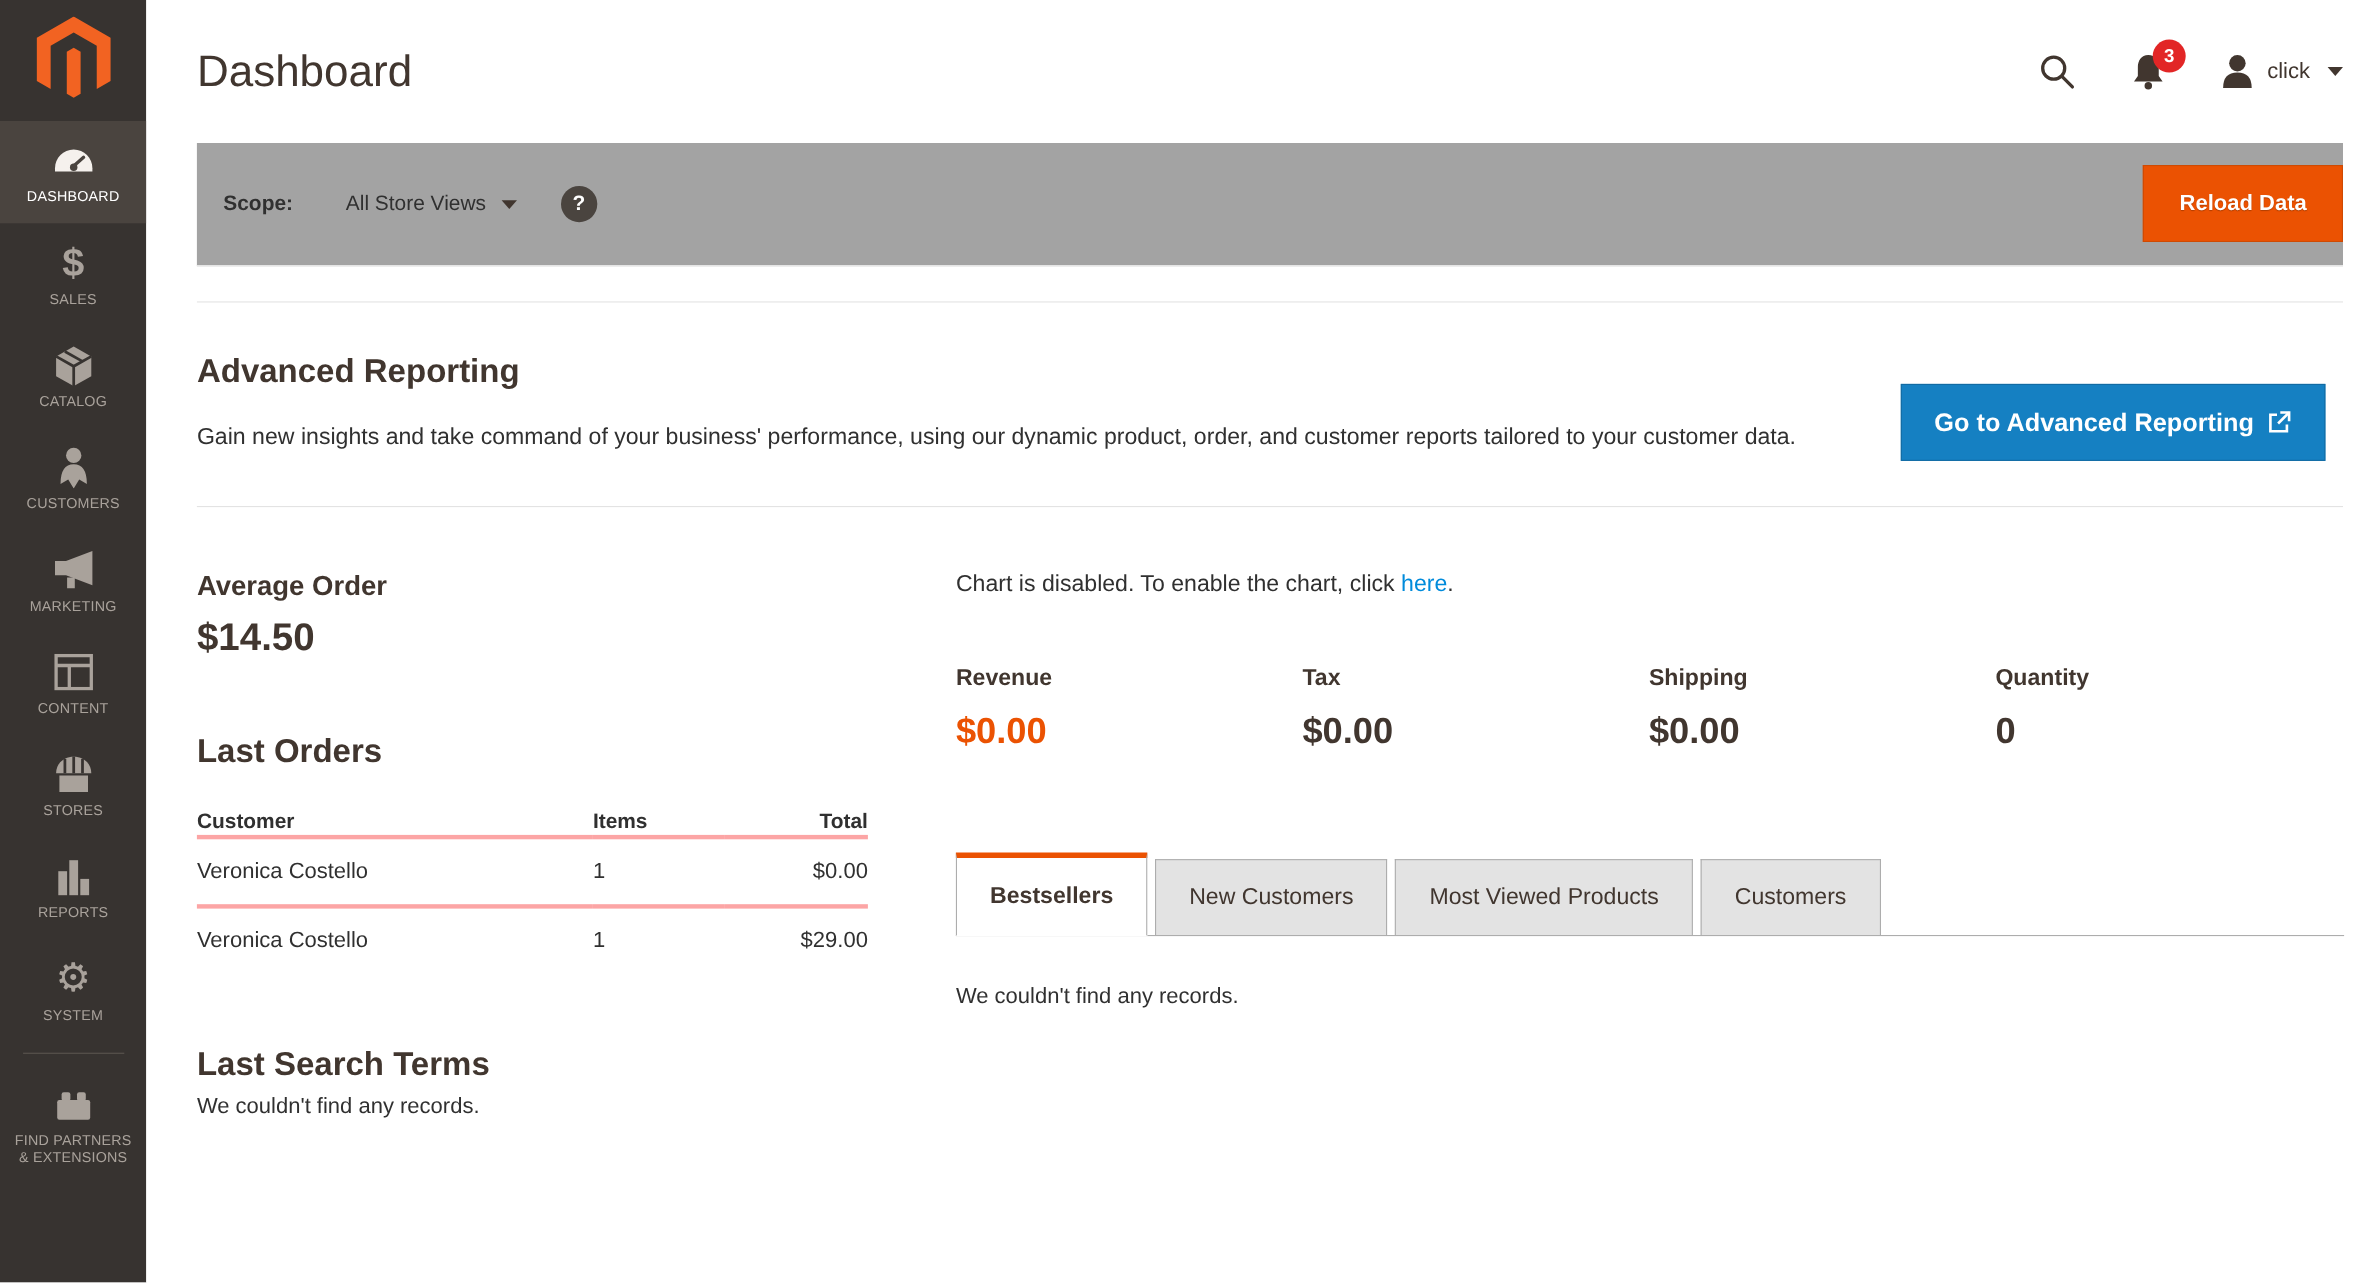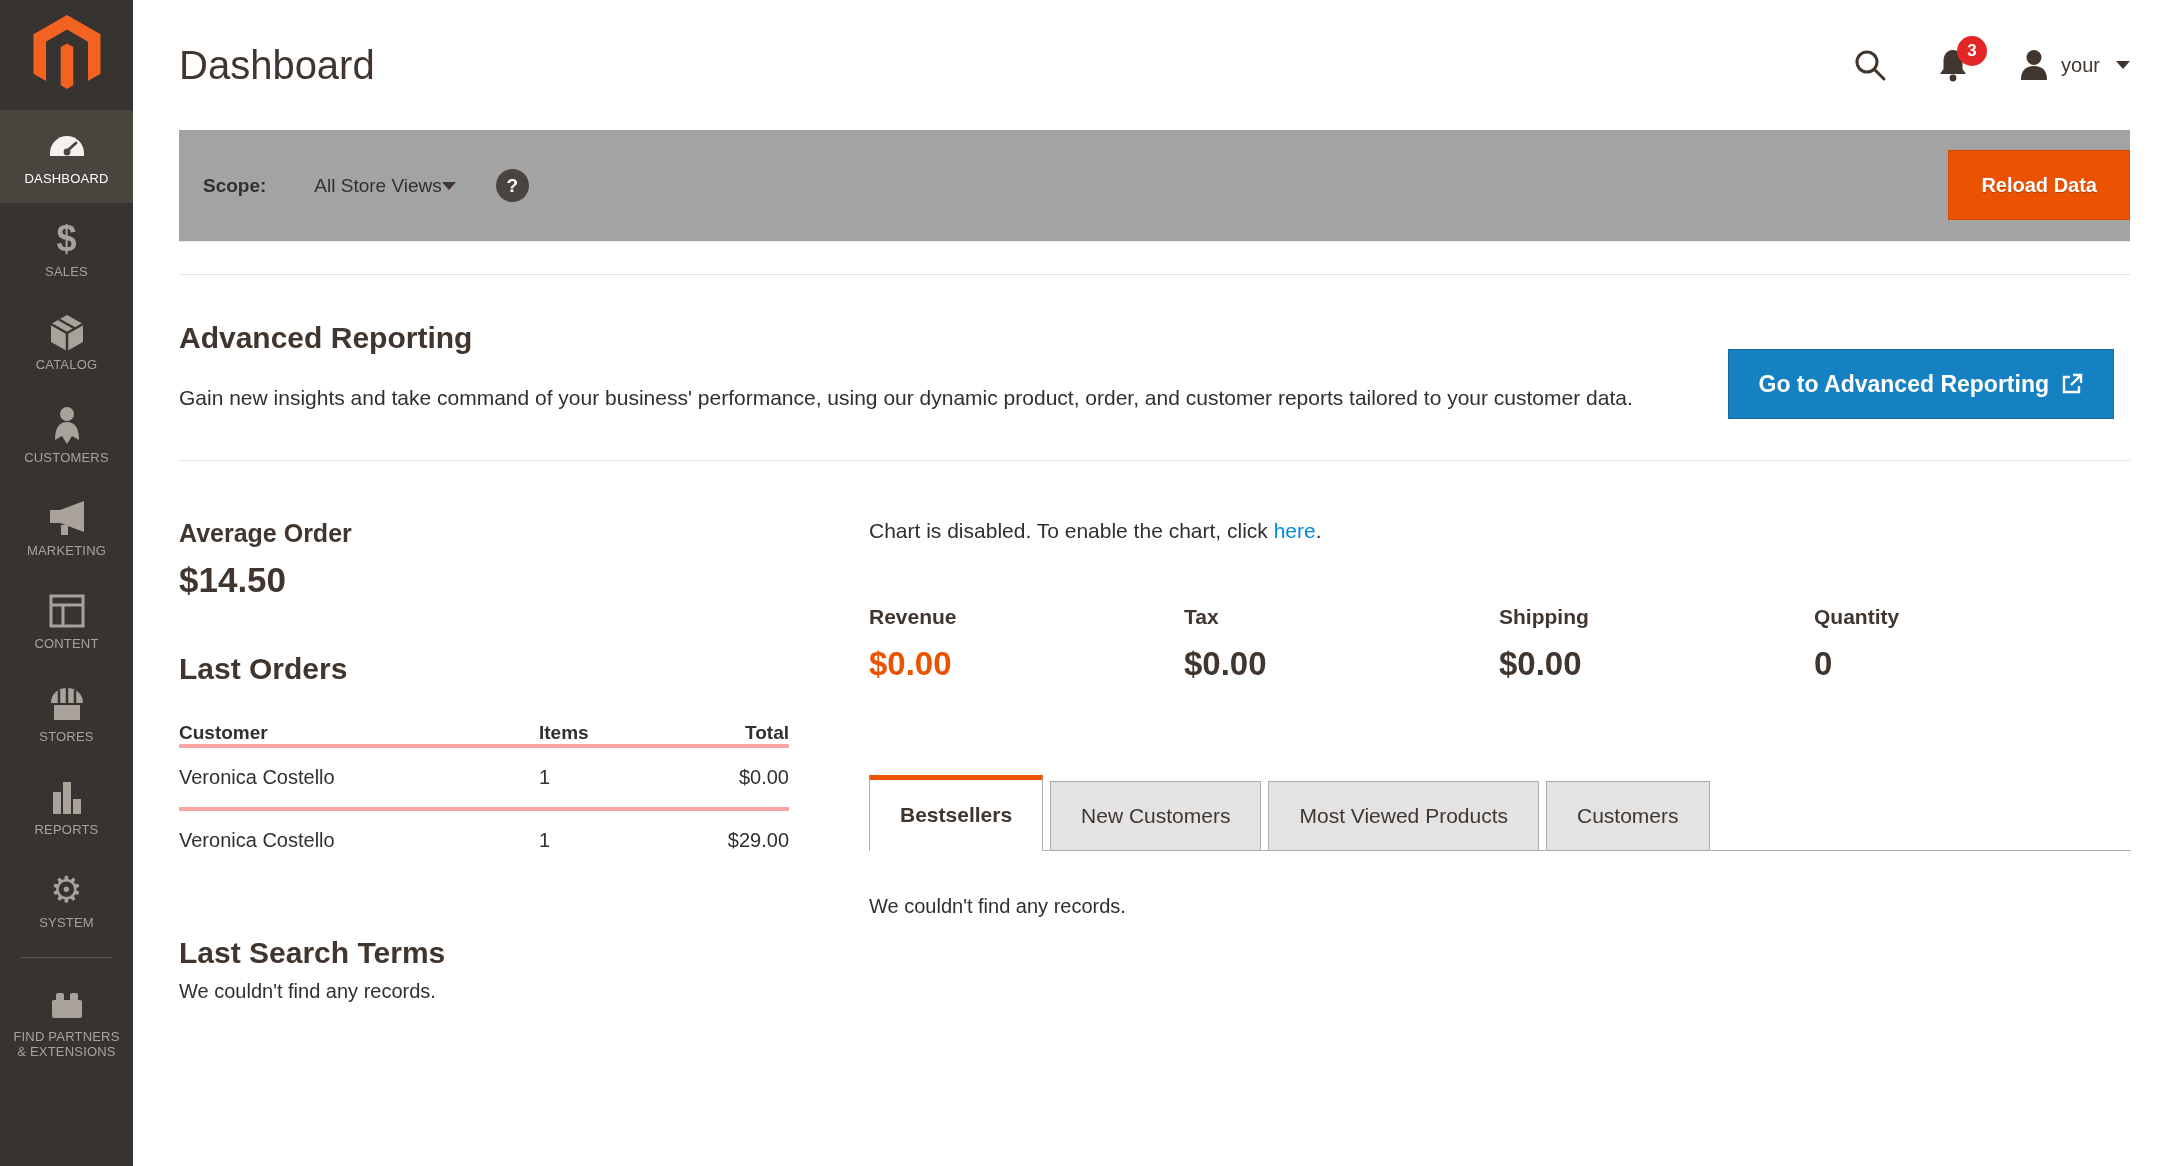--- a/index.html
+++ b/index.html
@@ -36,21 +36,21 @@
     justify-content:center; padding:0 4px; }
   .user-menu { display:flex; align-items:center; gap:12px; cursor:pointer; }
   .user-name { font-size:20px; color:#41362f; }
   .caret-down { width:0; height:0; border-left:7px solid transparent; border-right:7px solid transparent;
     border-top:8px solid #41362f; margin-left:4px; }
 
   
   .scope-bar { position:relative; height:112px; background:#a3a3a3; border-bottom:1px solid #ededed;
     display:flex; align-items:center; padding:0 24px; }
   .scope-label { font-size:19px; font-weight:bold; color:#303030; }
-  .scope-select { display:flex; align-items:center; margin-left:48px; cursor:pointer; }
+  .scope-select { display:flex; align-items:center; gap:14px; margin-left:48px; cursor:pointer; }
   .scope-value { font-size:19px; color:#303030; }
   .scope-caret { width:0; height:0; border-left:7px solid transparent; border-right:7px solid transparent;
     border-top:8px solid #41362f; }
   .help-btn { margin-left:40px; width:33px; height:33px; border-radius:50%; background:#4a443f; color:#fff;
     font-size:19px; font-weight:bold; display:flex; align-items:center; justify-content:center; cursor:pointer; }
   .reload-btn { position:absolute; right:0; top:20px; background:#eb5202; border:1px solid #cf4a02;
     color:#fff; font-size:20px; font-weight:bold; padding:0 32px; height:70px; cursor:pointer;
     font-family:"Liberation Sans", sans-serif; text-shadow:0 1px 1px rgba(0,0,0,.25); }
 
   .hr-divider { height:1px; background:#e3e3e3; margin-top:32px; }
@@ -67,21 +67,21 @@
   .dash-cols { display:flex; margin-top:58px; }
   .left-col { width:610px; margin-right:80px; flex:none; }
   .right-col { width:1262px; flex:none; }
 
   .stat-label { font-size:25px; font-weight:bold; color:#41362f; }
   .stat-value { font-size:35px; font-weight:bold; color:#41362f; margin-top:12px; }
   .stat-value.orange { color:#eb5202; }
   .stat-block + .stat-block { margin-top:48px; }
 
   .section-title { font-size:30px; font-weight:bold; color:#41362f; }
-  .last-orders { margin-top:52px; }
+  .last-orders { margin-top:67px; }
   .lo-table { width:100%; border-collapse:collapse; margin-top:26px; font-size:20px; }
   .lo-table th { text-align:left; font-weight:bold; color:#303030; padding:10px 0 0 0; font-size:19px; }
   .lo-table td { padding:18px 0; border-top:4px solid #fca5a5; color:#303030; }
   .col-items { width:120px; }
   .col-total { width:130px; text-align:right; }
   th.col-total { text-align:right; }
   .lo-row { cursor:pointer; }
 
   .last-search { margin-top:66px; }
   .empty-msg { font-size:20px; color:#303030; margin-top:14px; }
@@ -237,21 +237,21 @@
               <path d="M16 2 C9.5 2 6.5 7.5 6.5 13 V21 L3 26 H29 L25.5 21 V13 C25.5 7.5 22.5 2 16 2 Z"></path>
               <circle cx="16" cy="30" r="3.4"></circle>
             </svg>
             <span class="badge">3</span>
           </span>
           <span class="user-menu">
             <svg width="30" height="32" viewBox="0 0 30 32" fill="#41362f">
               <circle cx="15" cy="8.5" r="7.5"></circle>
               <path d="M2 31 Q2 17 15 17 Q28 17 28 31 Z"></path>
             </svg>
-            <span class="user-name">your</span>
+            <span class="user-name">click</span>
             <span class="caret-down"></span>
           </span>
         </div>
       </div>
 
       <div class="scope-bar">
         <span class="scope-label">Scope:</span>
         <span class="scope-select">
           <span class="scope-value">All Store Views</span>
           <span class="scope-caret"></span>

